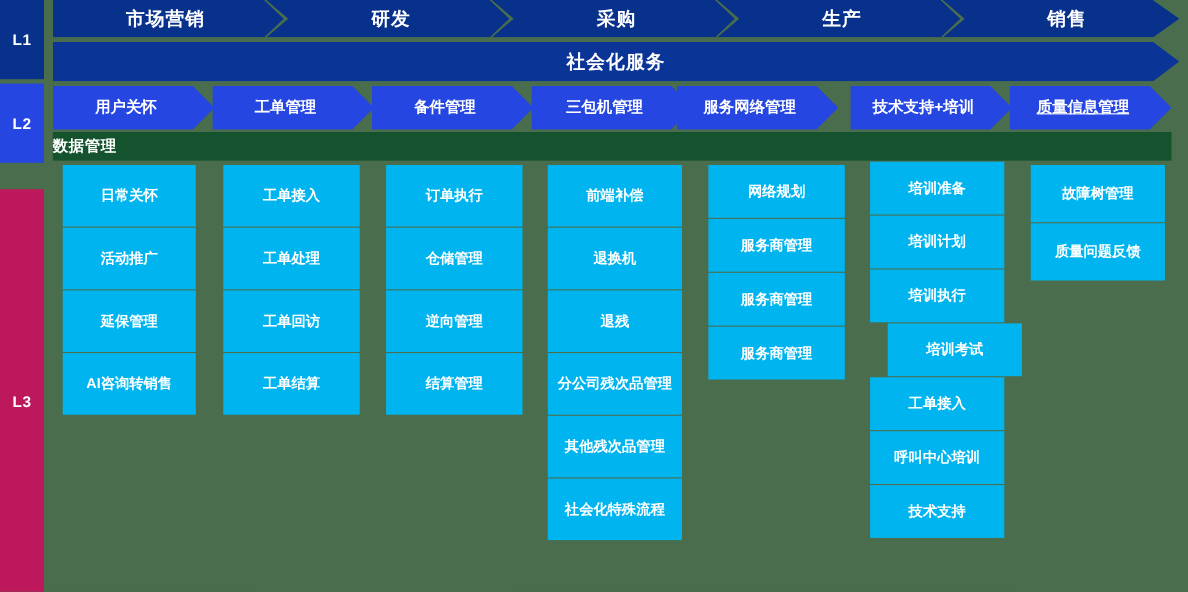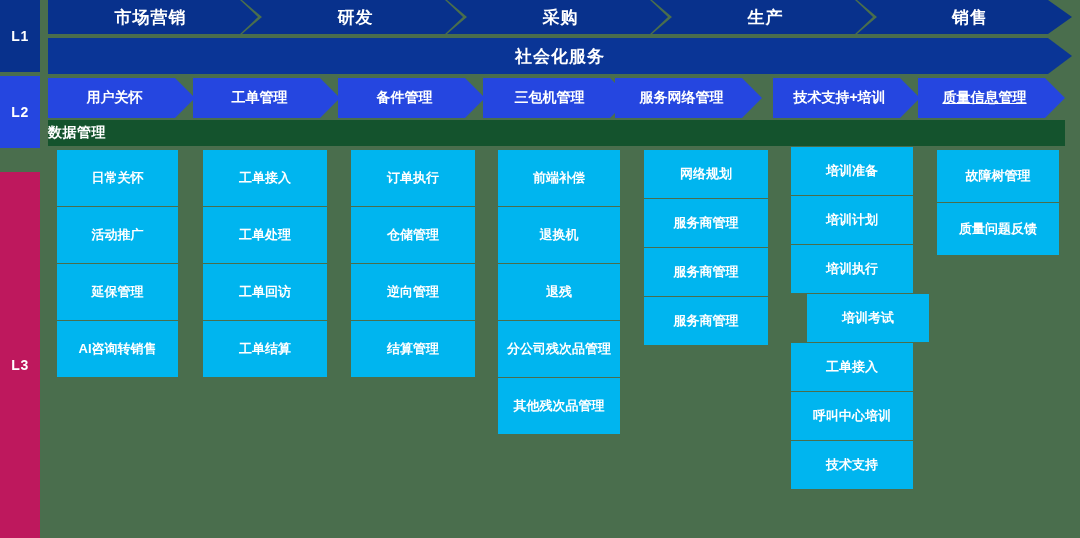--- a/index.html
+++ b/index.html
@@ -218,20 +218,23 @@
       </div>
       <div class="l3-box" style="height: 56px; width: 100%;">
         <span>退残</span>
       </div>
       <div class="l3-box" style="height: 56px; width: 100%;">
         <span>分公司残次品管理</span>
       </div>
       <div class="l3-box" style="height: 56px; width: 100%;">
         <span>其他残次品管理</span>
       </div>
+      <div class="l3-box" style="height: 56px; width: 100%;">
+        <span>社会化特殊流程</span>
+      </div>
     </div>
     <div class="l3-col" style="left: 644px; top: 150px; width: 124px;">
       <div class="l3-box" style="height: 48px; width: 100%;">
         <span>网络规划</span>
       </div>
       <div class="l3-box" style="height: 48px; width: 100%;">
         <span>服务商管理</span>
       </div>
       <div class="l3-box" style="height: 48px; width: 100%;">
         <span>服务商管理</span>

